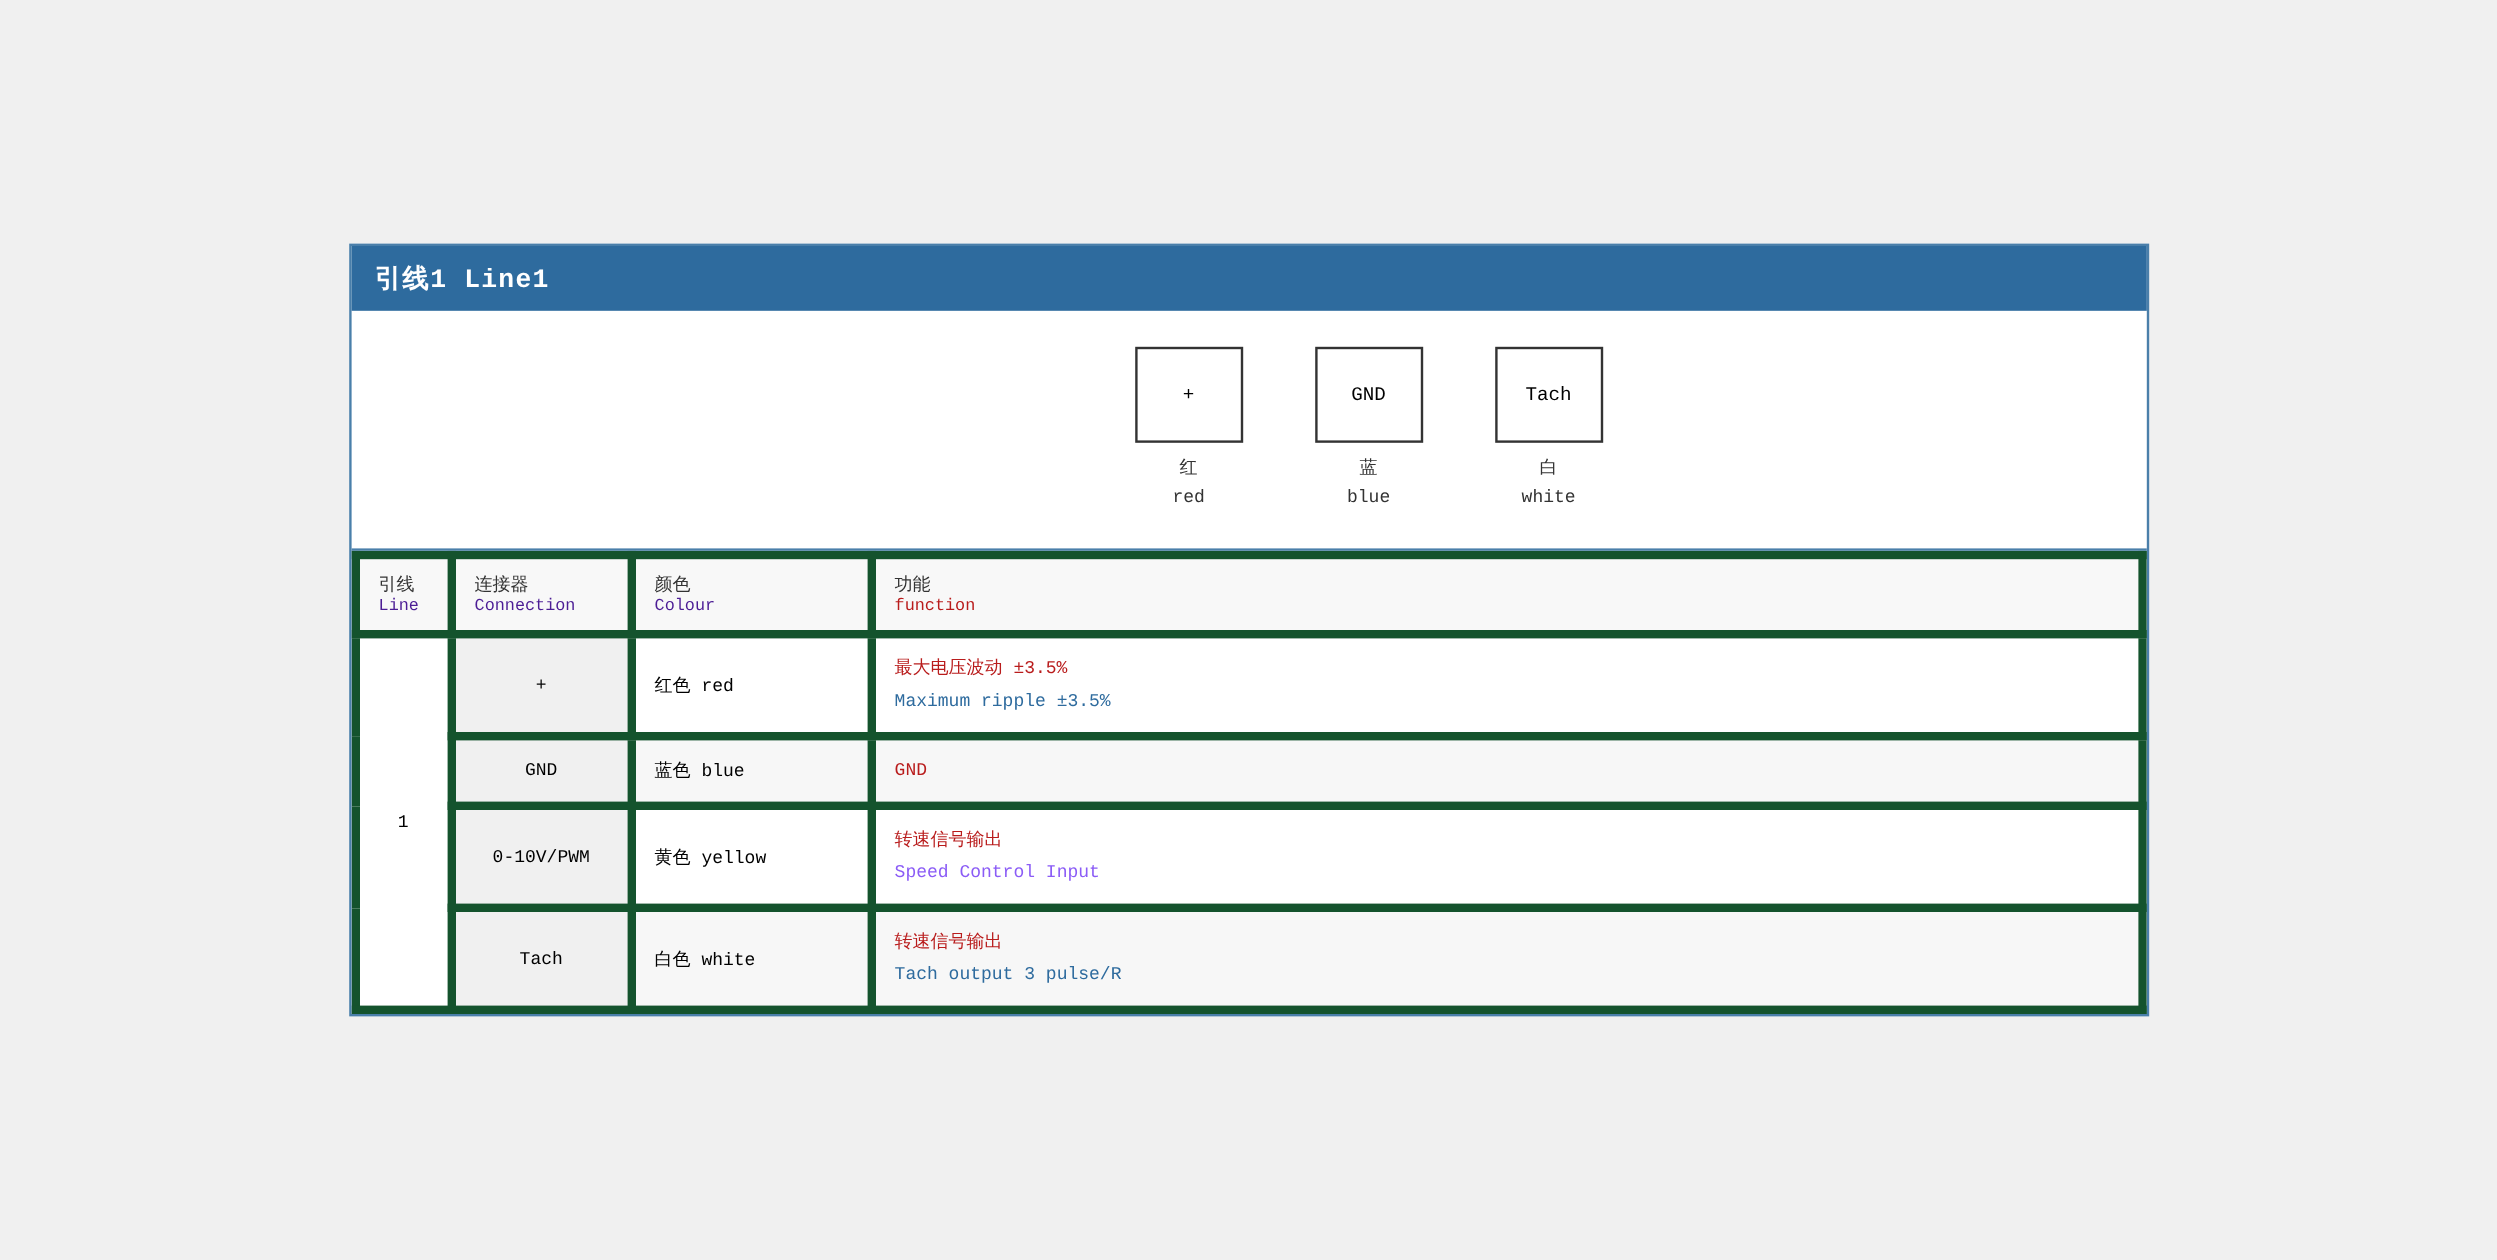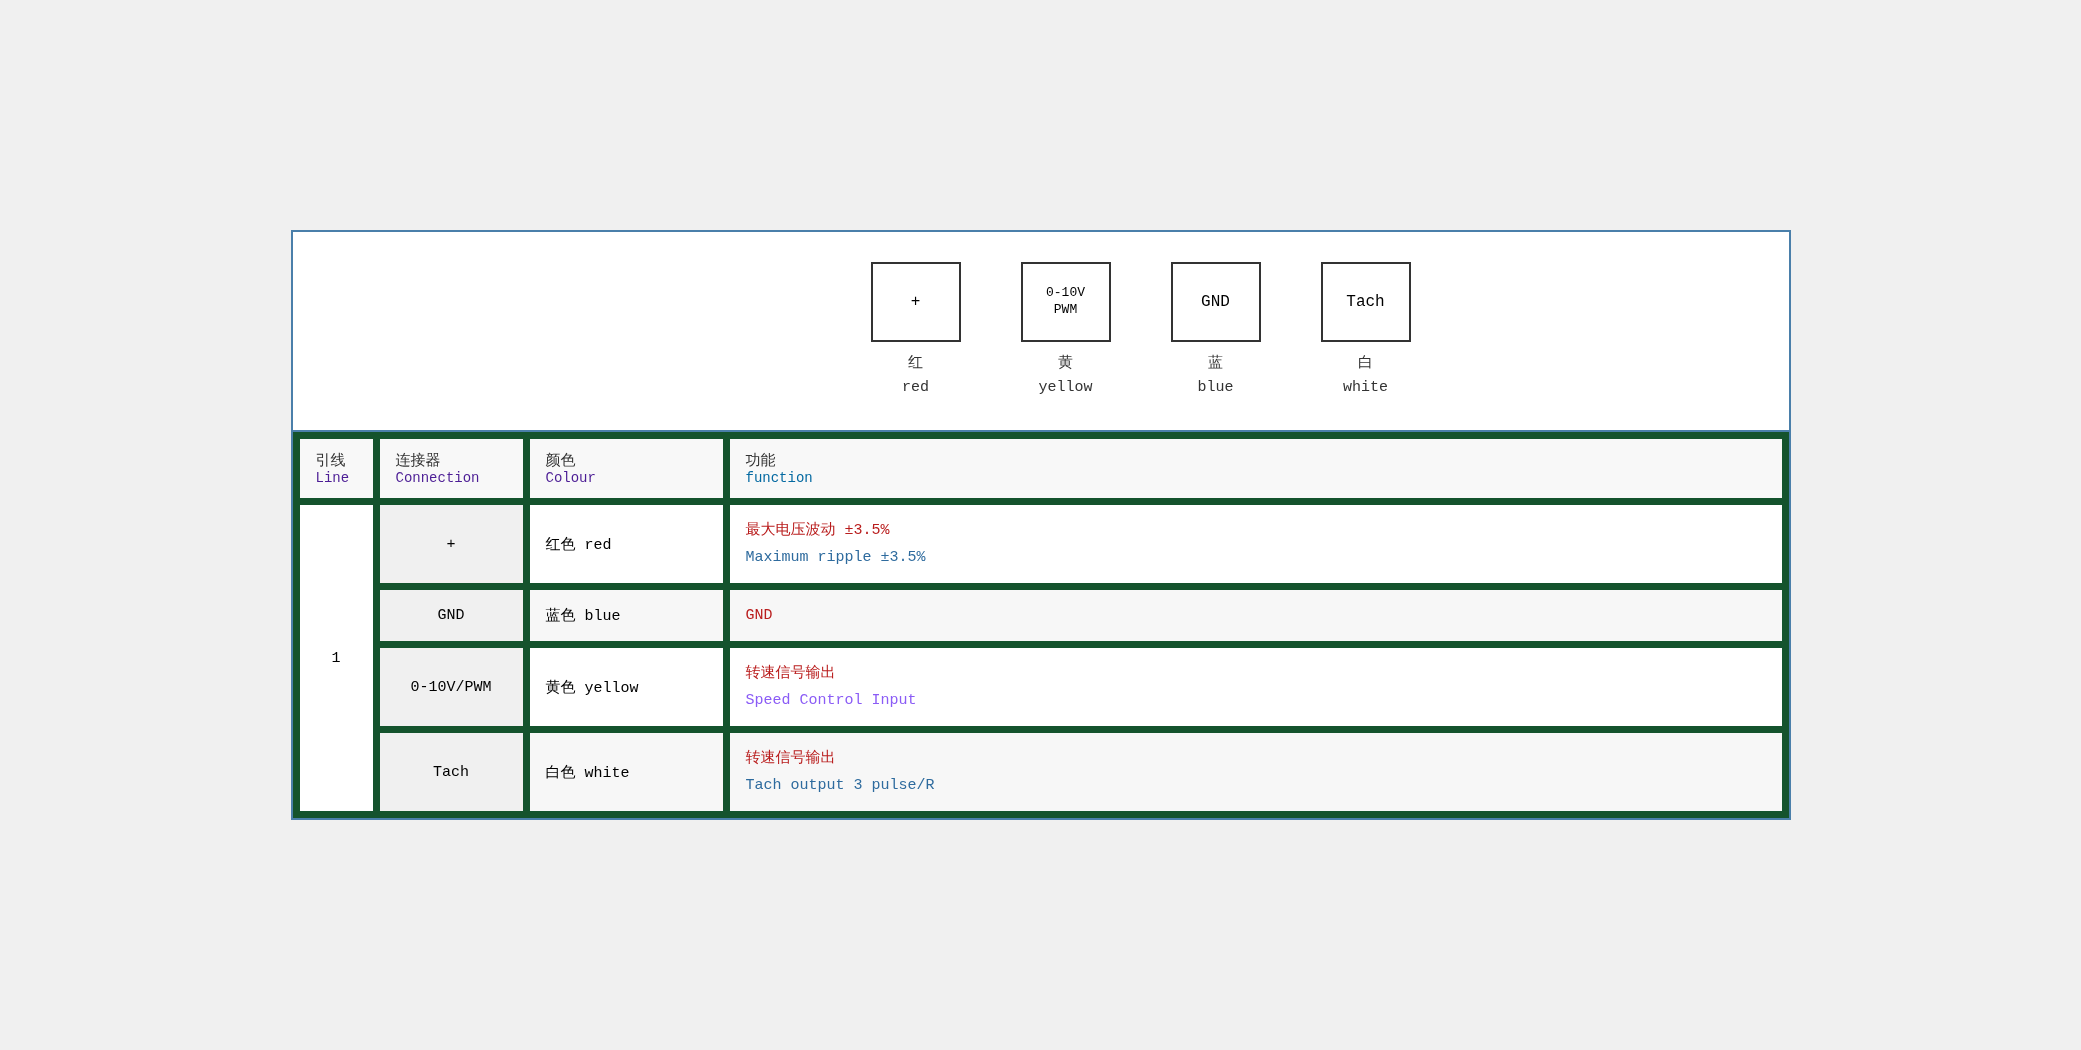--- a/index.html
+++ b/index.html
@@ -147,43 +147,37 @@
 
     .odd-row {
       background: #f7f7f7;
     }
   </style>
 </head>
 <body>
 
 <div class="outer-container">
 
+  <div class="title-bar">
+    <span>引线1 Line1</span>
+  </div>
 
   <div class="diagram-section">
     <div class="diagram-inner">
 
       <div class="pin-item">
         <div class="pin-box">
           <span>+</span>
         </div>
         <div class="pin-label">
           <div>红</div>
           <div>red</div>
         </div>
       </div>
 
-      <div class="pin-item">
-        <div class="pin-box" style="font-size:13px;">
-          <span>0-10V<br>PWM</span>
-        </div>
-        <div class="pin-label">
-          <div>黄</div>
-          <div>yellow</div>
-        </div>
-      </div>
 
       <div class="pin-item">
         <div class="pin-box">
           <span>GND</span>
         </div>
         <div class="pin-label">
           <div>蓝</div>
           <div>blue</div>
         </div>
       </div>
@@ -212,21 +206,21 @@
           <td>
             <div class="zh">连接器</div>
             <div class="en">Connection</div>
           </td>
           <td>
             <div class="zh">颜色</div>
             <div class="en">Colour</div>
           </td>
           <td>
             <div class="zh">功能</div>
-            <div class="en" style="color:#0369a1;">function</div>
+            <div class="en" style="color:#b91c1c;">function</div>
           </td>
         </tr>
       </thead>
       <tbody>
 
         <tr class="data-row even-row">
           <td class="line-num-cell" rowspan="4">
             <span>1</span>
           </td>
           <td class="connector-cell">

